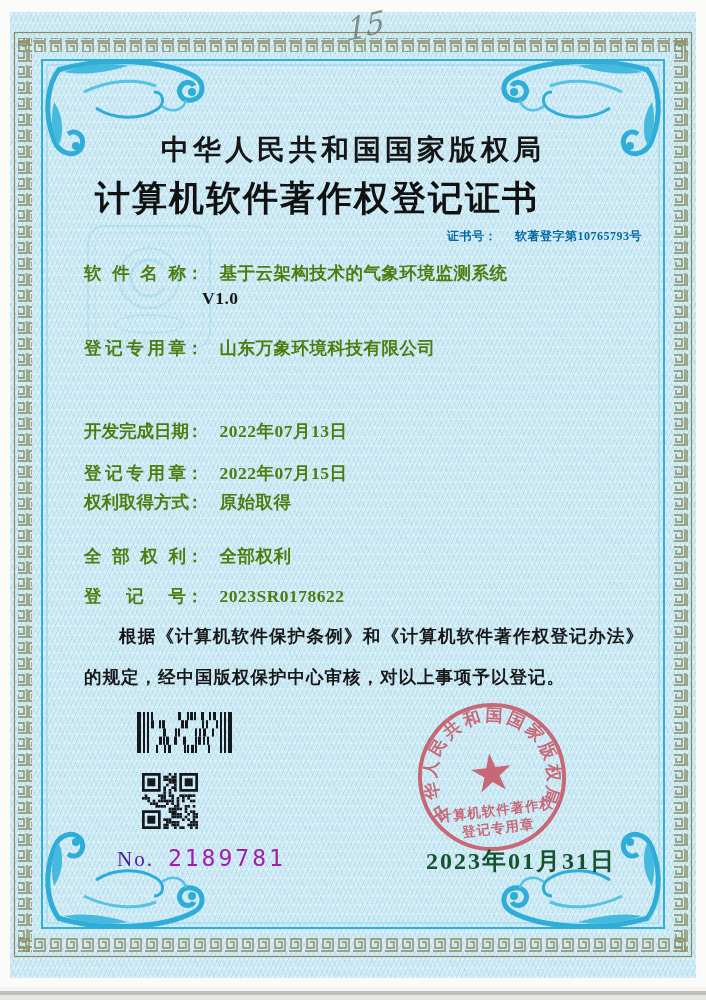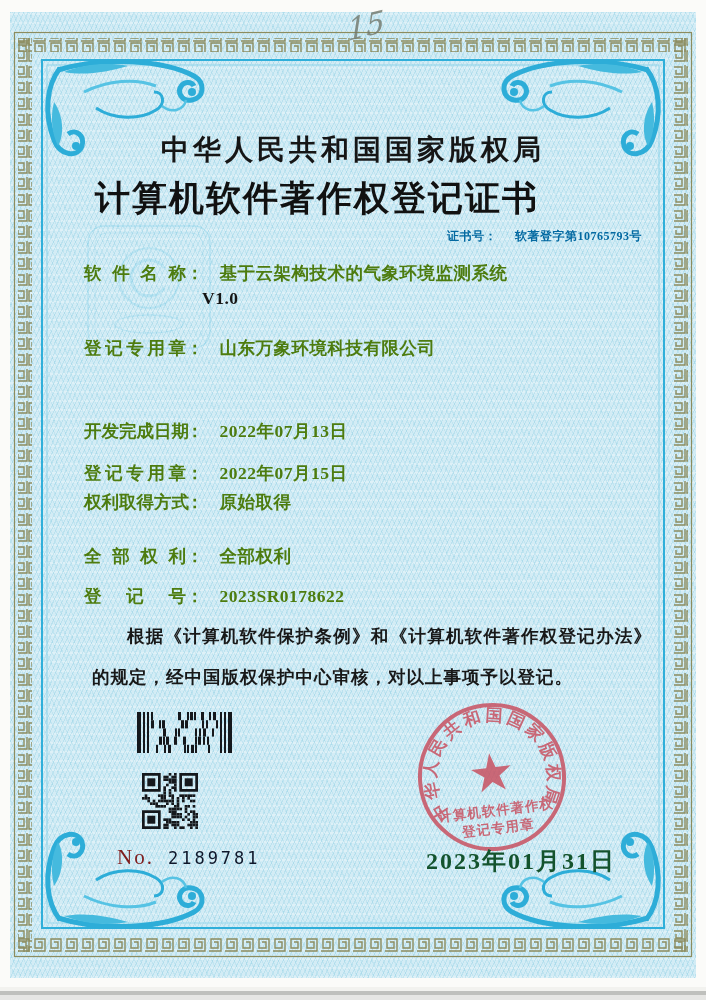--- a/index.html
+++ b/index.html
@@ -37,28 +37,28 @@
     letter-spacing:.5px;
   }
   .certno .gap{display:inline-block;width:18px;}
   .row{position:absolute;left:84px;font-size:17.5px;font-weight:bold;color:#4d7c0f;white-space:nowrap;}
   .row .lab{display:inline-block;width:102px;text-align:justify;text-align-last:justify;}
   .row .val{margin-left:16px;letter-spacing:.5px;}
   .val2{position:absolute;left:202px;font-size:17.5px;font-weight:bold;color:#151515;letter-spacing:.5px;text-align:center;}
   .statement{
     position:absolute;left:84px;top:616px;width:560px;
     font-size:17.5px;font-weight:600;color:#181818;line-height:41px;
-    text-indent:2em;text-align:justify;letter-spacing:1px;margin-left:8px;
+    text-indent:2em;text-align:justify;letter-spacing:1px;
   }
   .barcode{position:absolute;left:137px;top:712px;width:97px;height:41px;}
   .qrcode{position:absolute;left:142px;top:773px;width:56px;height:56px;}
   .no-line{position:absolute;left:117px;top:845px;}
-  .no-label{font-size:21px;color:#7f1d1d;letter-spacing:2px;margin-top:41px;}
+  .no-label{font-size:21px;color:#4c1d95;letter-spacing:2px;margin-top:41px;}
   .no-value{font-family:"DejaVu Sans Mono","Liberation Mono",monospace;
-    font-size:17px;color:#0f172a;letter-spacing:3px;margin-left:14px;}
+    font-size:23px;color:#a21caf;letter-spacing:3px;margin-left:14px;}
   .seal{position:absolute;left:407px;top:692px;width:170px;height:170px;opacity:.82;
     transform:rotate(-7deg);}
   .date{position:absolute;left:426px;top:845px;font-size:24px;font-weight:bold;color:#14532d;
     letter-spacing:2px;}
 </style>
 </head>
 <body>
 
 <div class="cert"></div>
 

